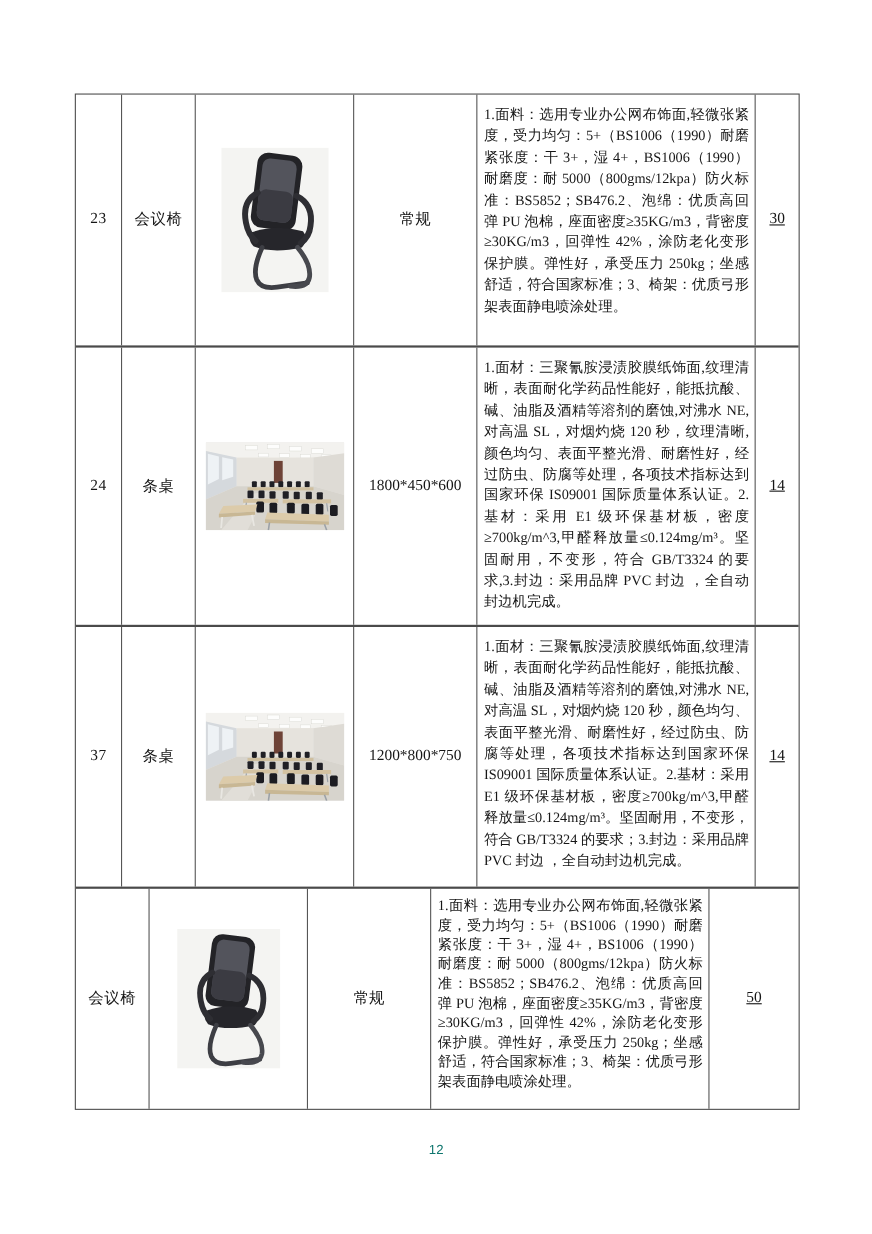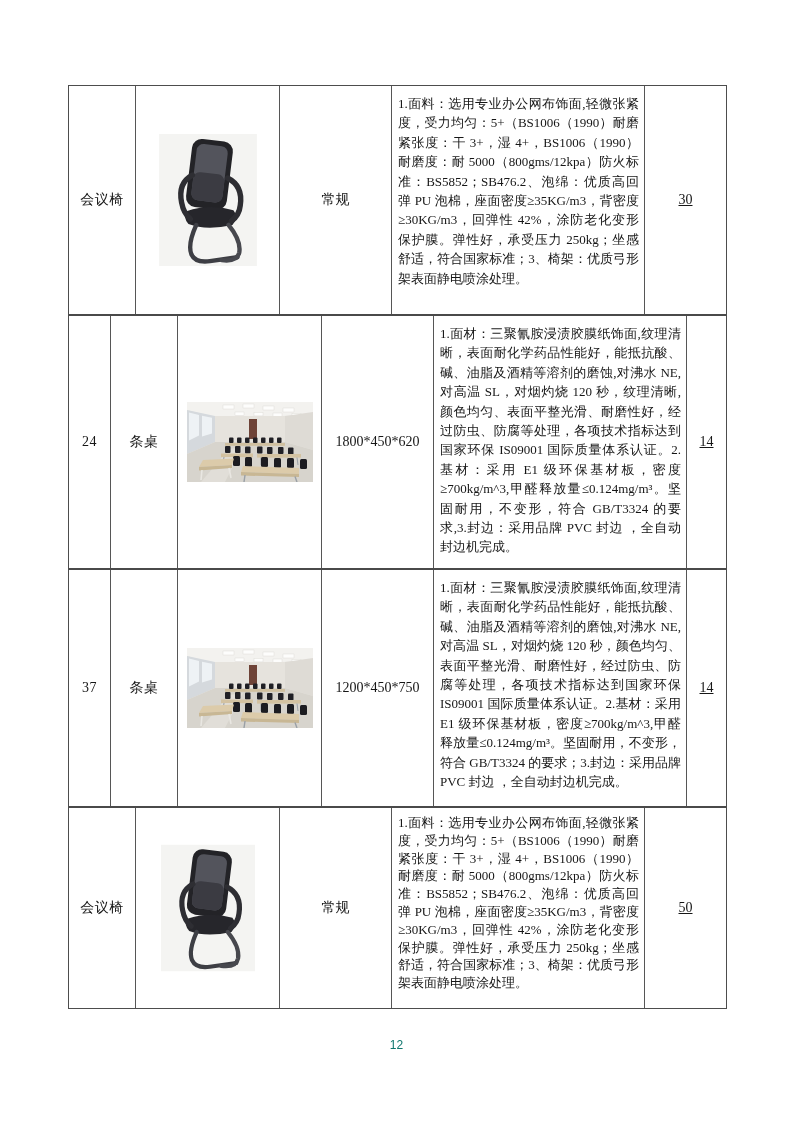--- a/index.html
+++ b/index.html
@@ -142,53 +142,54 @@
       </g>
     </symbol>
   </defs>
 </svg>
 
 <div class="page">
 
   <div class="doc-table">
 
     <div class="t-row r23">
+      <div class="t-cell c-no">23</div>
       <div class="t-cell c-name">会议椅</div>
       <div class="t-cell c-img">
         <svg class="photo" width="98" height="132" viewBox="0 0 100 135">
             <use href="#sym-chair"></use>
           </svg>
       </div>
       <div class="t-cell c-spec">常规</div>
       <div class="t-cell c-desc">1.面料：选用专业办公网布饰面,轻微张紧度，受力均匀：5+（BS1006（1990）耐磨紧张度：干 3+，湿 4+，BS1006（1990）耐磨度：耐 5000（800gms/12kpa）防火标准：BS5852；SB476.2、泡绵：优质高回弹 PU 泡棉，座面密度≥35KG/m3，背密度≥30KG/m3，回弹性 42%，涂防老化变形保护膜。弹性好，承受压力 250kg；坐感舒适，符合国家标准；3、椅架：优质弓形架表面静电喷涂处理。</div>
       <div class="t-cell c-qty">30</div>
     </div>
 
     <div class="t-row r24">
       <div class="t-cell c-no">24</div>
       <div class="t-cell c-name">条桌</div>
       <div class="t-cell c-img">
         <svg class="photo" width="126" height="80" viewBox="0 0 126 80">
             <use href="#sym-classroom"></use>
           </svg>
       </div>
-      <div class="t-cell c-spec">1800*450*620</div>
+      <div class="t-cell c-spec">1800*450*600</div>
       <div class="t-cell c-desc">1.面材：三聚氰胺浸渍胶膜纸饰面,纹理清晰，表面耐化学药品性能好，能抵抗酸、碱、油脂及酒精等溶剂的磨蚀,对沸水 NE,对高温 SL，对烟灼烧 120 秒，纹理清晰,颜色均匀、表面平整光滑、耐磨性好，经过防虫、防腐等处理，各项技术指标达到国家环保 IS09001 国际质量体系认证。2.基材：采用 E1 级环保基材板，密度≥700kg/m^3,甲醛释放量≤0.124mg/m³。坚固耐用，不变形，符合 GB/T3324 的要求,3.封边：采用品牌 PVC 封边 ，全自动封边机完成。</div>
       <div class="t-cell c-qty">14</div>
     </div>
 
     <div class="t-row r25">
       <div class="t-cell c-no">37</div>
       <div class="t-cell c-name">条桌</div>
       <div class="t-cell c-img">
         <svg class="photo" width="126" height="80" viewBox="0 0 126 80">
             <use href="#sym-classroom"></use>
           </svg>
       </div>
-      <div class="t-cell c-spec">1200*450*750</div>
+      <div class="t-cell c-spec">1200*800*750</div>
       <div class="t-cell c-desc">1.面材：三聚氰胺浸渍胶膜纸饰面,纹理清晰，表面耐化学药品性能好，能抵抗酸、碱、油脂及酒精等溶剂的磨蚀,对沸水 NE,对高温 SL，对烟灼烧 120 秒，颜色均匀、表面平整光滑、耐磨性好，经过防虫、防腐等处理，各项技术指标达到国家环保 IS09001 国际质量体系认证。2.基材：采用 E1 级环保基材板，密度≥700kg/m^3,甲醛释放量≤0.124mg/m³。坚固耐用，不变形，符合 GB/T3324 的要求；3.封边：采用品牌 PVC 封边 ，全自动封边机完成。</div>
       <div class="t-cell c-qty">14</div>
     </div>
 
     <div class="t-row r26">
       <div class="t-cell c-name">会议椅</div>
       <div class="t-cell c-img">
         <svg class="photo" width="94" height="128" viewBox="0 0 100 135">
             <use href="#sym-chair"></use>
           </svg>

